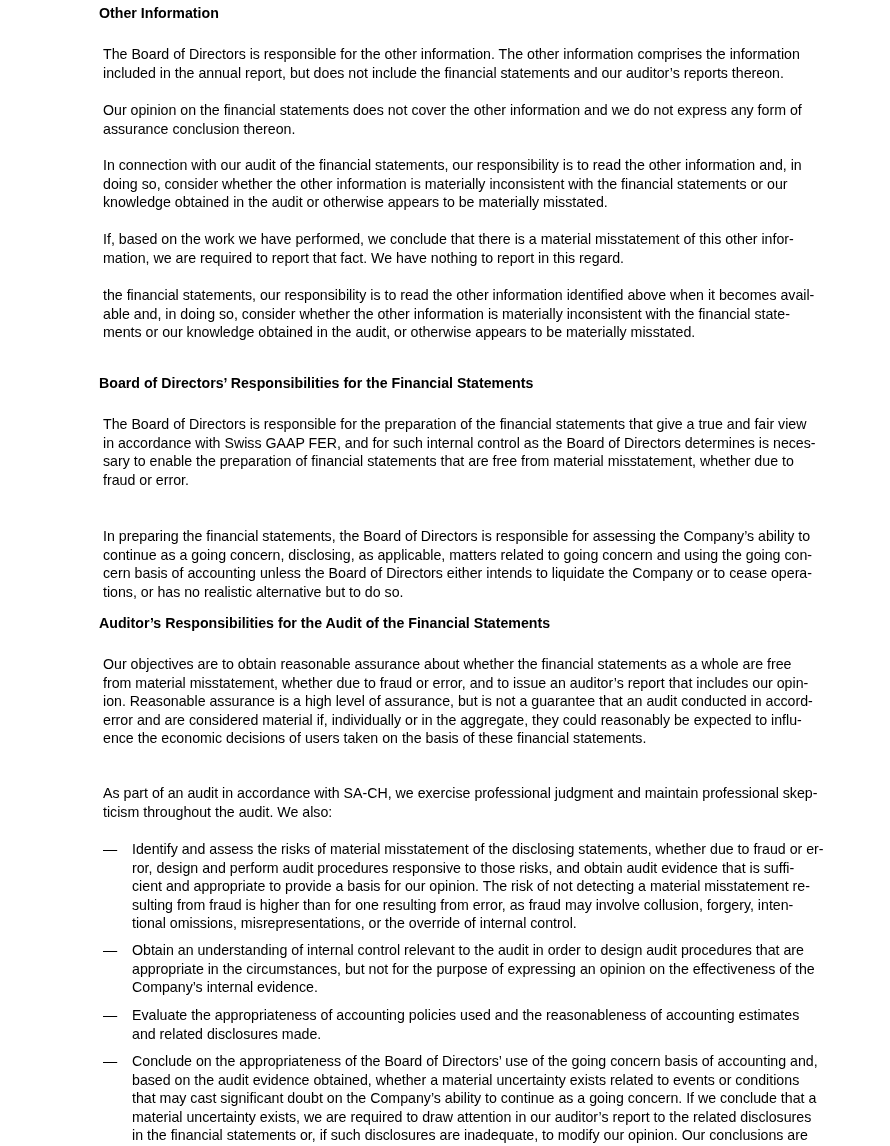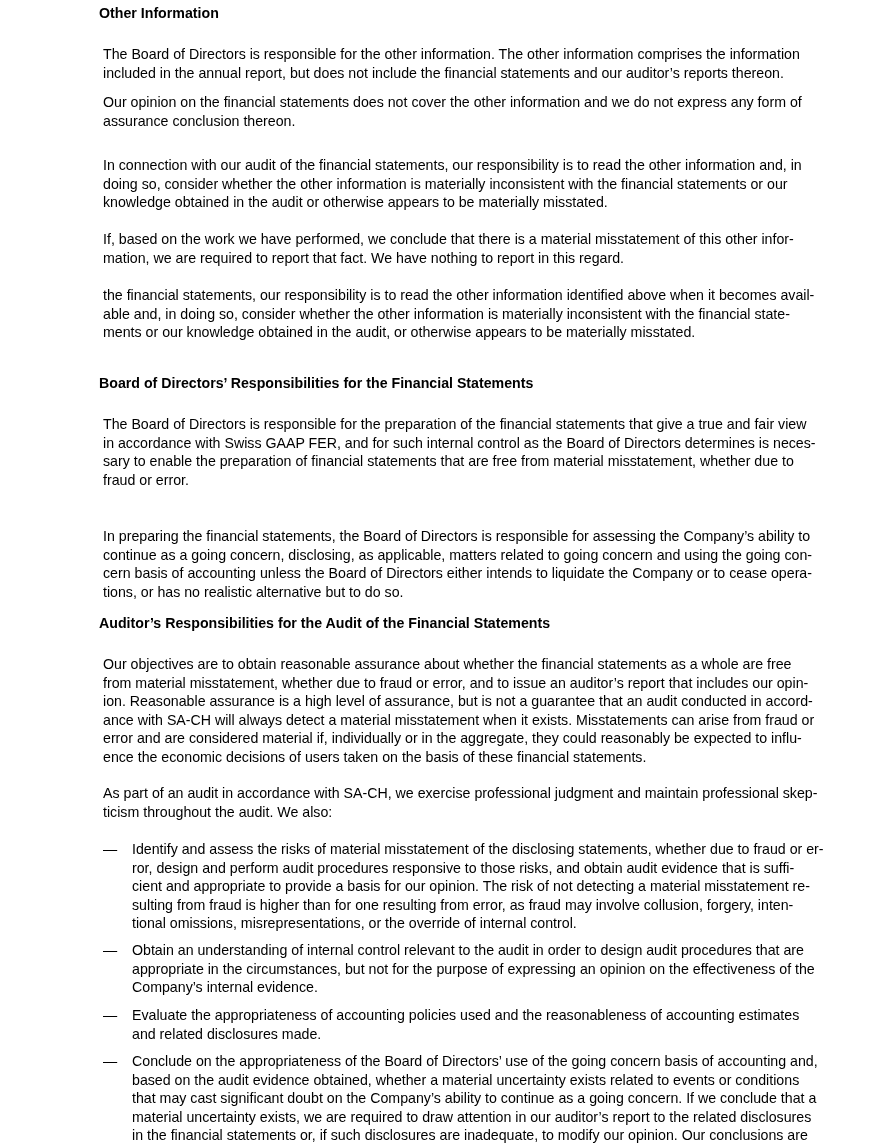--- a/index.html
+++ b/index.html
@@ -27,21 +27,21 @@
 <body>
 
 <div class="page">
 
   <h2 class="heading abs" style="top:4px">Other Information</h2>
 
   <p class="para abs" style="top:41px">
     <span class="line">The Board of Directors is responsible for the other information. The other information comprises the information</span>
     <span class="line">included in the annual report, but does not include the financial statements and our auditor’s reports thereon.</span>
   </p>
-  <p class="para abs" style="top:89px">
+  <p class="para abs" style="top:97px">
     <span class="line">Our opinion on the financial statements does not cover the other information and we do not express any form of</span>
     <span class="line">assurance conclusion thereon.</span>
   </p>
   <p class="para abs" style="top:152px">
     <span class="line">In connection with our audit of the financial statements, our responsibility is to read the other information and, in</span>
     <span class="line">doing so, consider whether the other information is materially inconsistent with the financial statements or our</span>
     <span class="line">knowledge obtained in the audit or otherwise appears to be materially misstated.</span>
   </p>
   <p class="para abs" style="top:226px">
     <span class="line">If, based on the work we have performed, we conclude that there is a material misstatement of this other infor-</span>
@@ -67,21 +67,20 @@
     <span class="line">cern basis of accounting unless the Board of Directors either intends to liquidate the Company or to cease opera-</span>
     <span class="line">tions, or has no realistic alternative but to do so.</span>
   </p>
 
   <h2 class="heading abs" style="top:614px">Auditor’s Responsibilities for the Audit of the Financial Statements</h2>
 
   <p class="para abs" style="top:651px">
     <span class="line">Our objectives are to obtain reasonable assurance about whether the financial statements as a whole are free</span>
     <span class="line">from material misstatement, whether due to fraud or error, and to issue an auditor’s report that includes our opin-</span>
     <span class="line">ion. Reasonable assurance is a high level of assurance, but is not a guarantee that an audit conducted in accord-</span>
-    <span class="line">ance with SA-CH will always detect a material misstatement when it exists. Misstatements can arise from fraud or</span>
     <span class="line">error and are considered material if, individually or in the aggregate, they could reasonably be expected to influ-</span>
     <span class="line">ence the economic decisions of users taken on the basis of these financial statements.</span>
   </p>
   <p class="para abs" style="top:780px">
     <span class="line">As part of an audit in accordance with SA-CH, we exercise professional judgment and maintain professional skep-</span>
     <span class="line">ticism throughout the audit. We also:</span>
   </p>
 
   <div class="para abs bullet" style="top:836px">
     <span class="dash">—</span>

